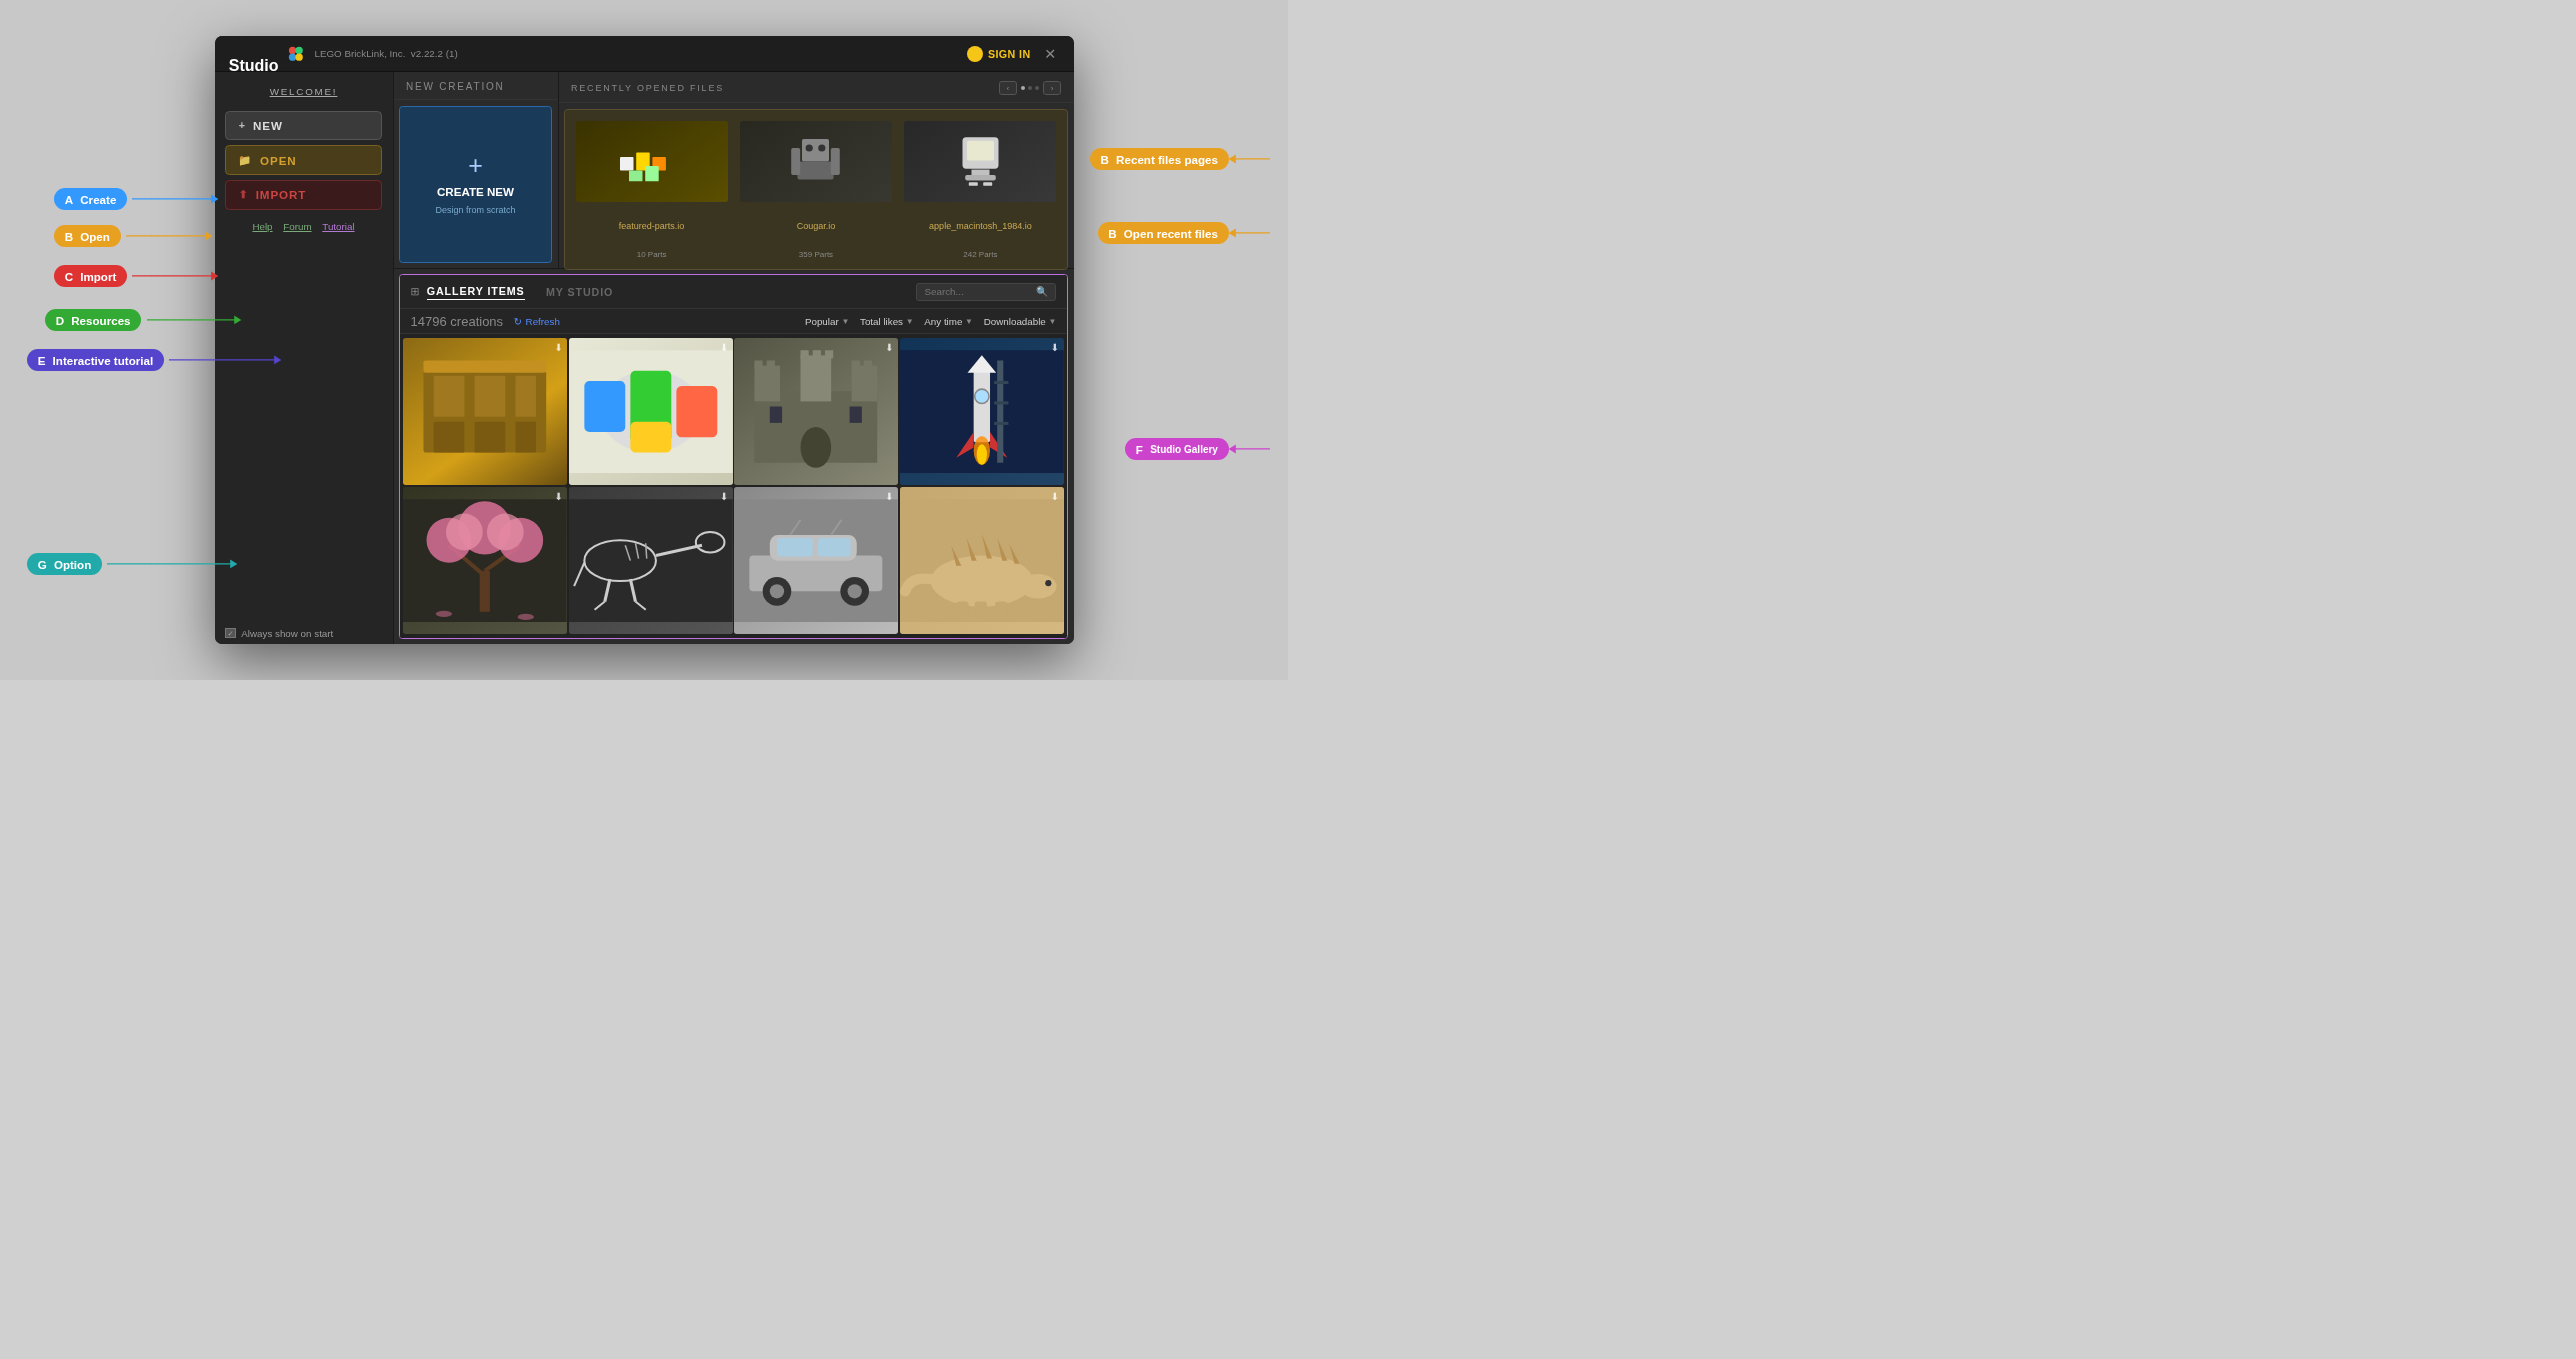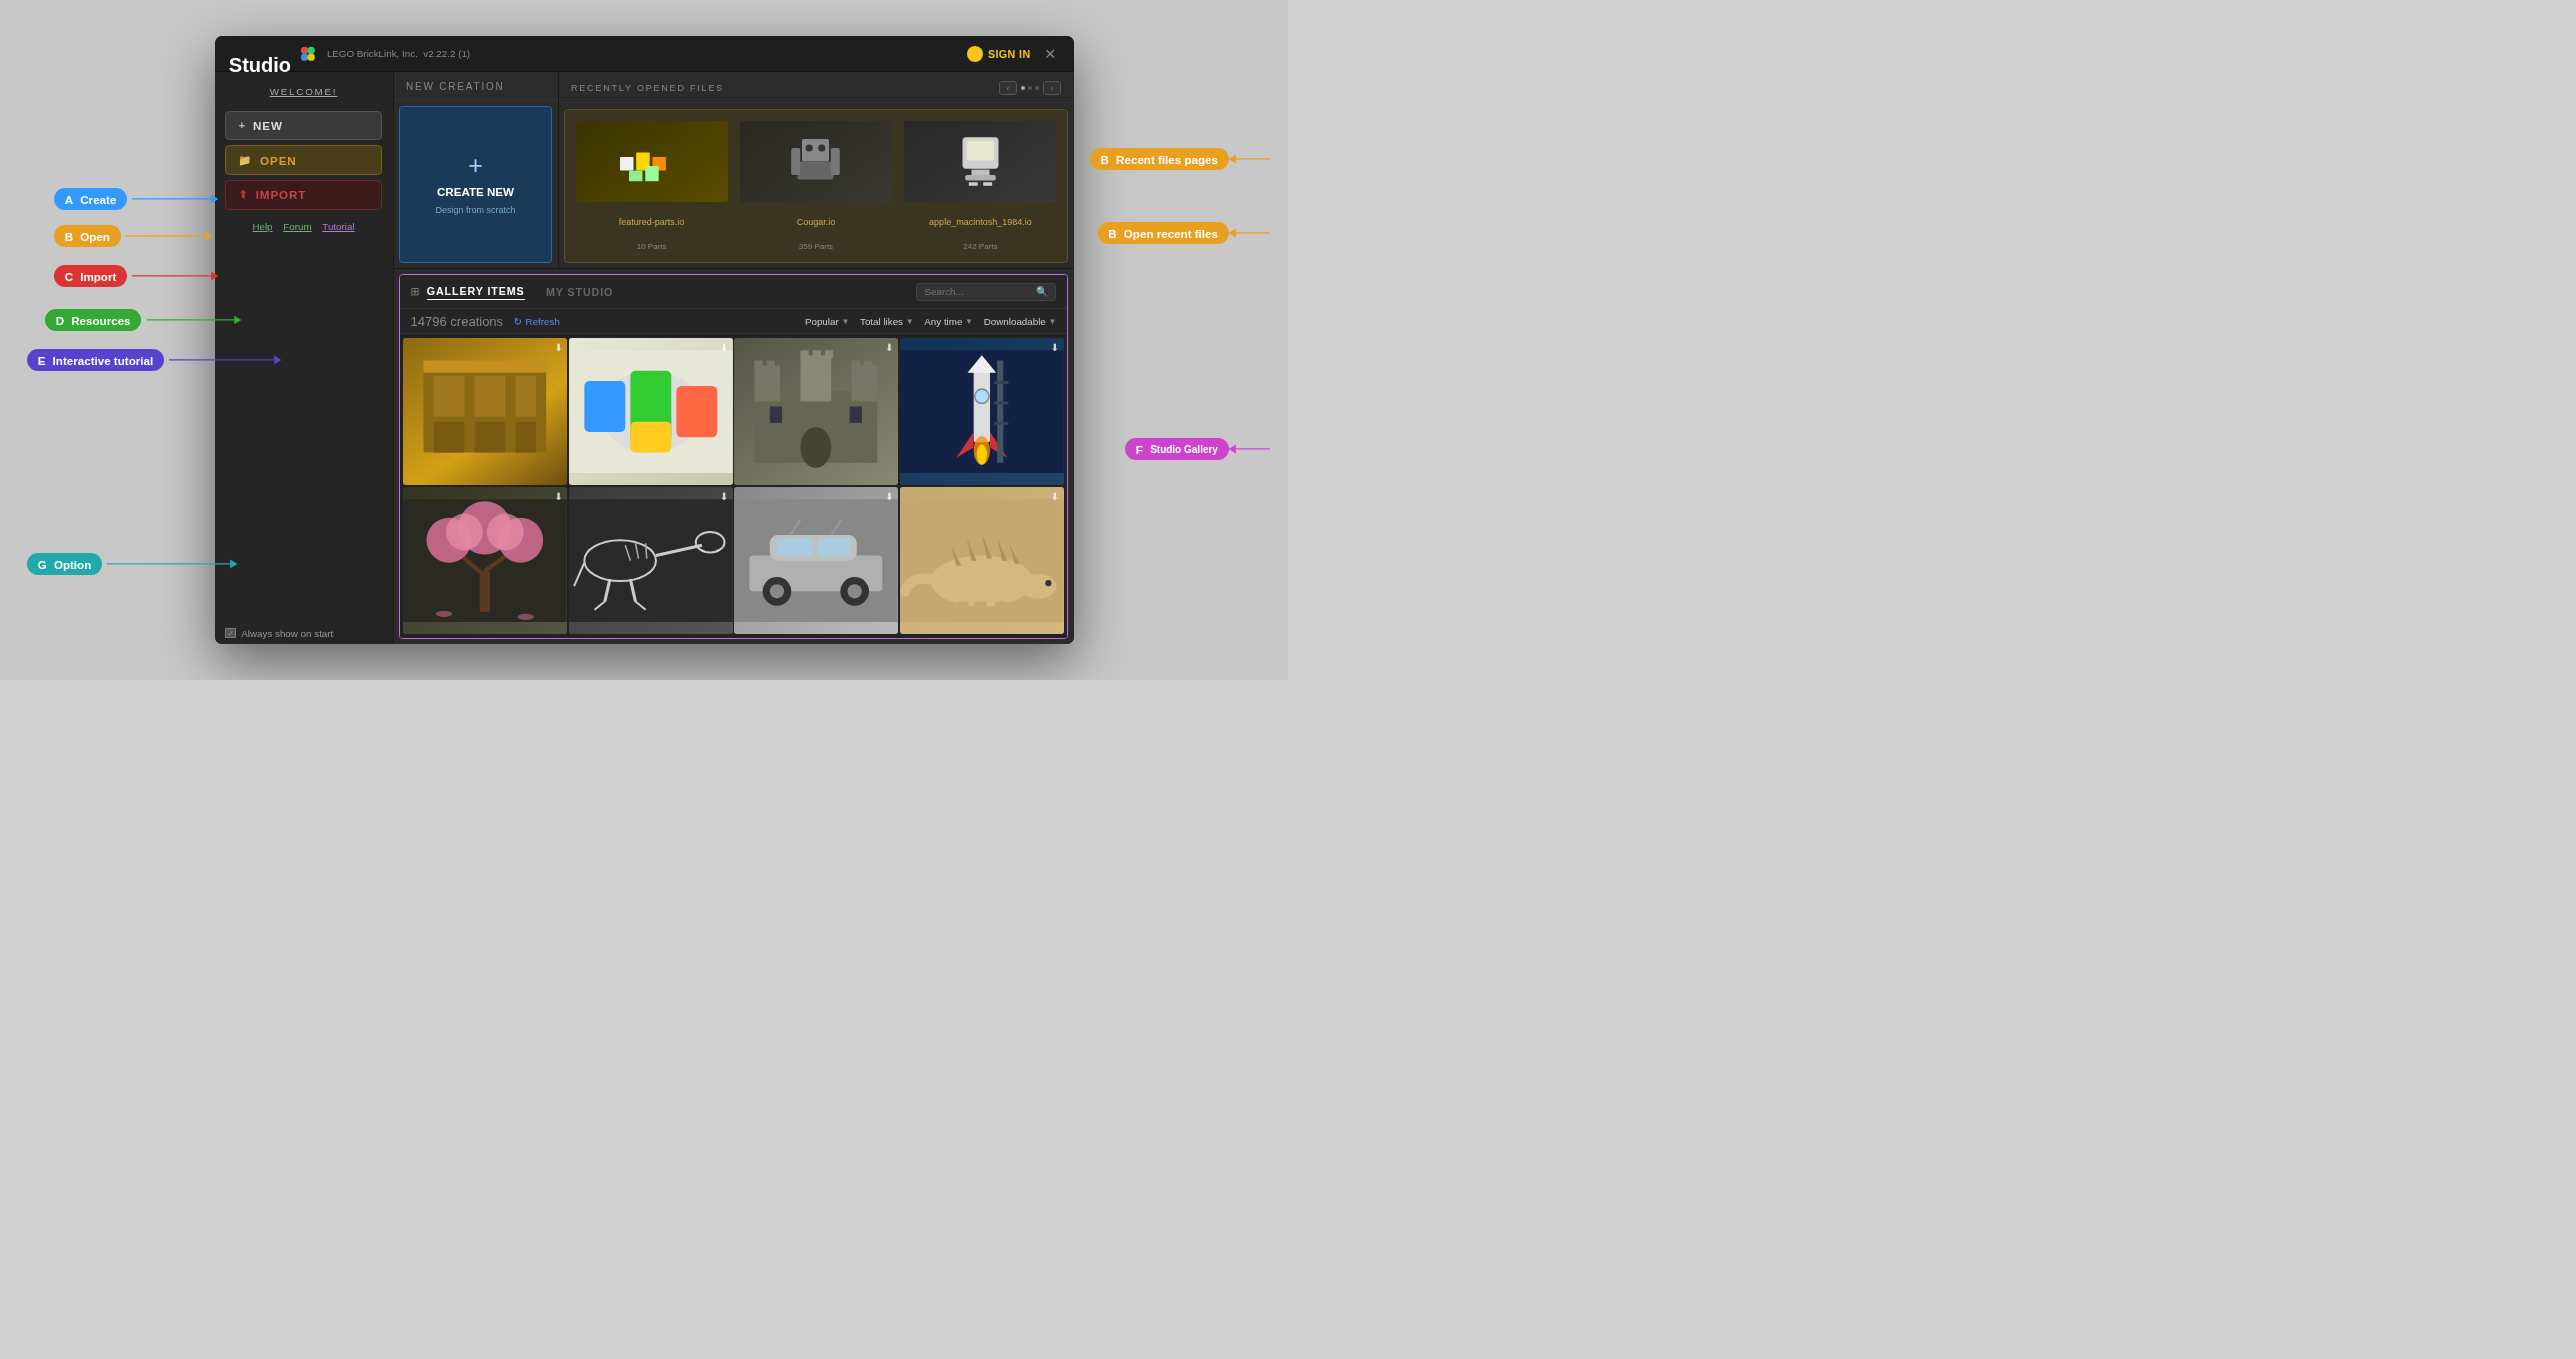--- a/index.html
+++ b/index.html
@@ -49,21 +49,21 @@
     }
 
     .title-bar-logo {
       display: flex;
       align-items: center;
       gap: 7.2px;
     }
 
     .studio-text {
       color: #ffffff;
-      font-size: 20px;
+      font-size: 16px;
       font-weight: 600;
       margin-top: 24px;
     }
 
     .logo-icon {
       width: 19.7px;
       height: 19.7px;
     }
 
     .title-bar-info {
@@ -393,23 +393,23 @@
       margin: 5.4px;
       border-radius: 3.6px;
       border: 0.9px solid #5a5030;
     }
 
     .recent-file-card {
       flex: 1;
       display: flex;
       flex-direction: column;
       align-items: center;
-      justify-content: space-between;
-      cursor: pointer;
-      gap: 4px;
+      justify-content: flex-start;
+      cursor: pointer;
+      gap: 19px;
       padding: 5.4px;
     }
 
     .recent-file-thumb {
       width: 100%;
       height: 81px;
       border-radius: 2.7px;
       display: flex;
       align-items: center;
       justify-content: center;

